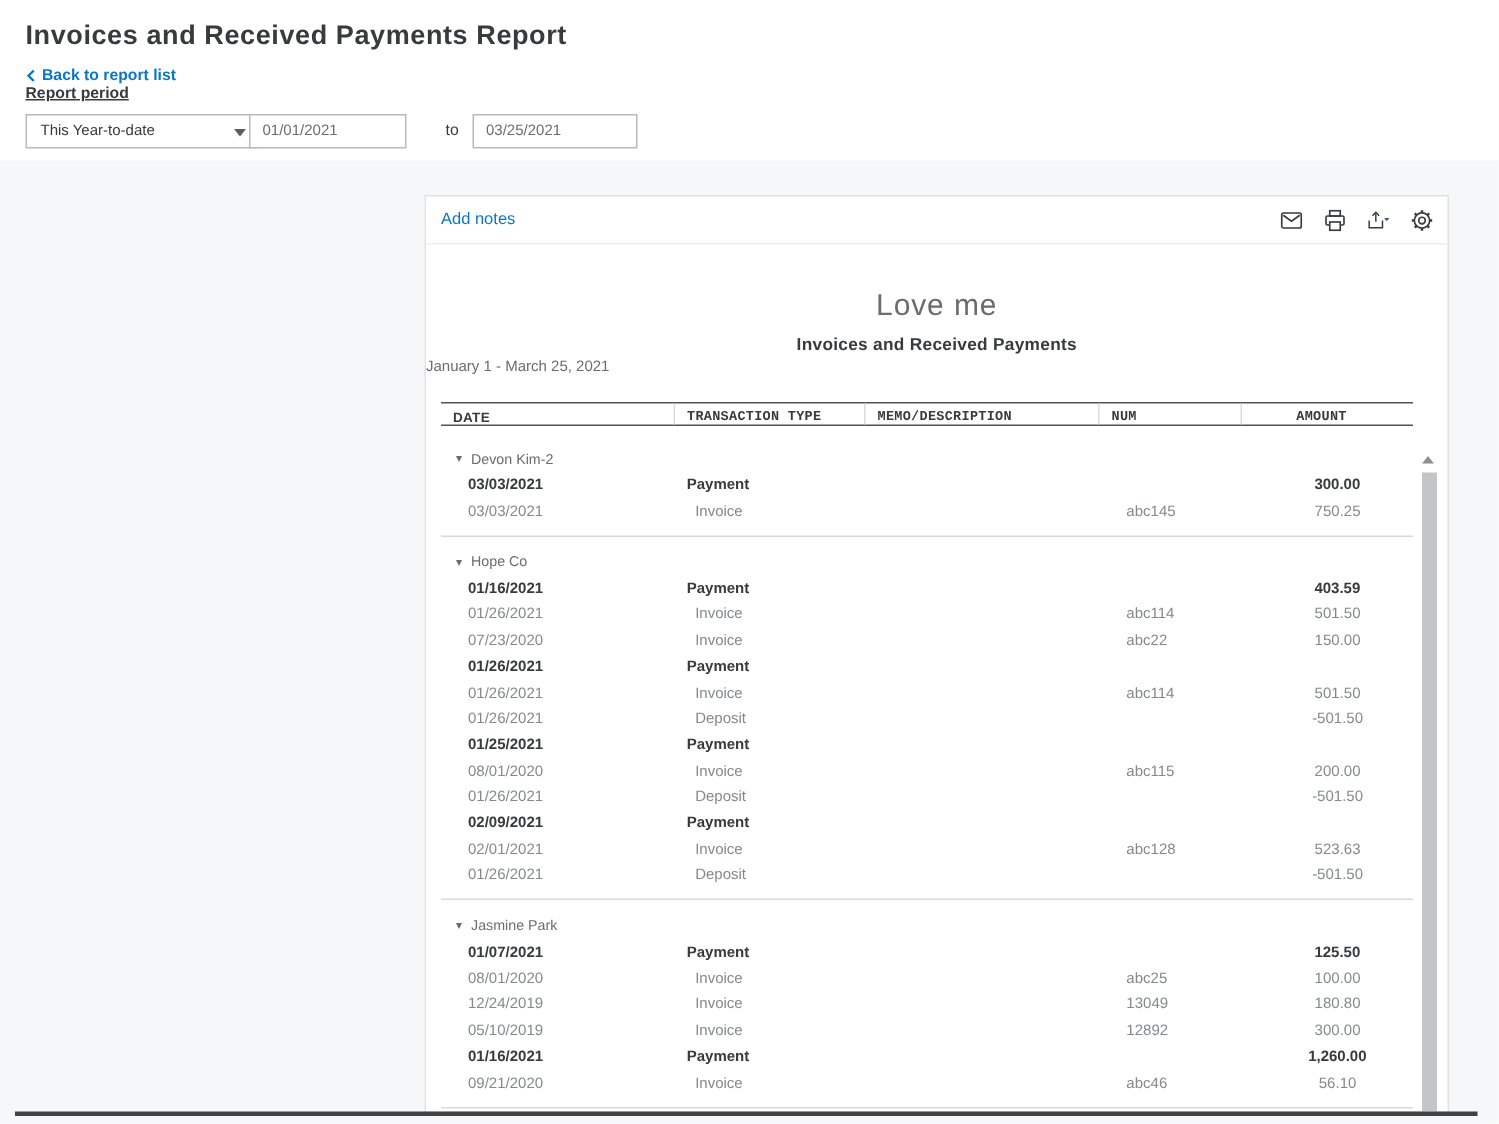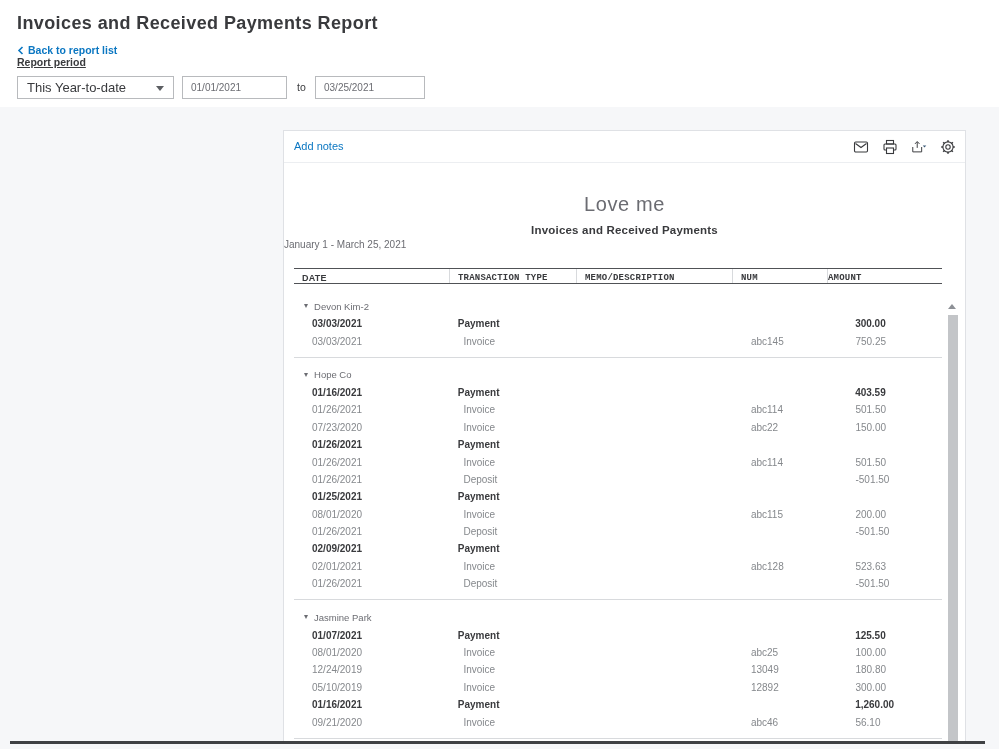--- a/index.html
+++ b/index.html
@@ -5,43 +5,43 @@
   * { margin:0; padding:0; box-sizing:border-box; }
   html,body { width:999px; height:749px; }
   body { position:relative; background:#f6f7f9; font-family:"Liberation Sans", sans-serif; overflow:hidden; }
 
   .topbar { position:absolute; left:0; top:0; width:999px; height:107px; background:#ffffff; }
   .page-title { position:absolute; left:17px; top:13px; font-size:18px; font-weight:bold; letter-spacing:.4px; color:#393a3d; }
   .back-link { position:absolute; left:17px; top:44px; font-size:10.5px; font-weight:bold; color:#0b77c2; cursor:pointer; display:flex; align-items:center; }
   .back-link svg { margin-right:4px; }
   .report-period-label { position:absolute; left:17px; top:56px; font-size:10.5px; font-weight:bold; color:#393a3d; text-decoration:underline; }
   .controls { position:absolute; left:17px; top:76px; width:600px; height:23px; }
-  .dropdown { position:absolute; left:0; top:0; width:157px; height:23px; background:#fff; border:1px solid #b8babd; font-size:13px; color:#393a3d; line-height:21px; padding-left:9px; cursor:pointer; }
+  .dropdown { position:absolute; left:0; top:0; width:157px; height:23px; background:#fff; border:1px solid #b8babd; font-size:10px; color:#393a3d; line-height:21px; padding-left:9px; cursor:pointer; }
   .dd-caret { position:absolute; right:9px; top:9px; width:0; height:0; border-left:4px solid transparent; border-right:4px solid transparent; border-top:5px solid #5c5e62; }
   .date-input { position:absolute; top:0; height:23px; background:#fff; border:1px solid #b8babd; font-size:10px; color:#6b6c72; padding-left:8px; font-family:"Liberation Sans", sans-serif; }
-  .di-1 { left:165px; width:105px; }
+  .di-1 { left:149px; width:105px; }
   .to-label { position:absolute; left:280px; top:5px; font-size:10.5px; color:#393a3d; }
   .di-2 { left:298px; width:110px; }
 
   .card { position:absolute; left:283px; top:130px; width:683px; height:612px; background:#fff; border:1px solid #dfe1e5; }
   .card-header { position:absolute; left:0; top:0; width:100%; height:32px; border-bottom:1px solid #eceef1; }
   .add-notes { position:absolute; left:10px; top:0; line-height:31px; font-size:11px; color:#0b77c2; cursor:pointer; }
   .toolbar { position:absolute; right:9px; top:0; height:31px; display:flex; align-items:center; gap:13px; }
   .tool-icon { width:16px; height:16px; color:#393a3d; cursor:pointer; display:block; }
 
   .report-company { position:absolute; left:0; top:62px; width:100%; text-align:center; font-size:20px; letter-spacing:.6px; color:#6b6c72; }
   .report-name { position:absolute; left:0; top:93px; width:100%; text-align:center; font-size:11.5px; font-weight:bold; color:#393a3d; letter-spacing:.2px; }
   .report-range { position:absolute; left:0; top:108px; width:100%; text-align:left; font-size:10px; color:#6b6c72; }
 
   .table-wrap { position:absolute; left:10px; top:137px; width:648px; }
   .thead { display:flex; height:16px; border-top:1px solid #505256; border-bottom:1px solid #505256; }
   .th { font-size:9px; font-weight:bold; color:#393a3d; line-height:19px; padding-left:8px; letter-spacing:.2px; overflow:hidden; white-space:nowrap; }
   .th + .th { border-left:1px solid #d8dadd;font-family:Liberation Mono, monospace; }
   .c1 { width:155px; } .c2 { width:127px; } .c3 { width:156px; } .c4 { width:95px; }
-  .c5 { width:115px; text-align:left; padding-right:8px; padding-left:0; }
+  .c5 { width:115px; text-align:center; padding-right:8px; padding-left:0; }
 
   .tbody { position:absolute; left:10px; top:158px; width:648px; height:452px; overflow:hidden; }
   .group { border-bottom:1px solid #d8dadd; padding-bottom:7px; }
   .group-title { display:flex; align-items:center; height:18px; margin-top:8px; font-size:9.5px; color:#6b6c72; cursor:pointer; }
   .gcaret { font-size:8px; color:#6b6c72; margin:0 6px 0 10px; line-height:1; }
   .trow { display:flex; align-items:center; height:17.4px; font-size:10px; color:#85888c; cursor:pointer; white-space:nowrap;gap:42px; }
   .trow .cell { overflow:hidden; }
   .trow.bold { color:#393a3d; font-weight:bold; }
   .cell.c1 { padding-left:18px; }
   .cell.c2 { padding-left:11px; }

